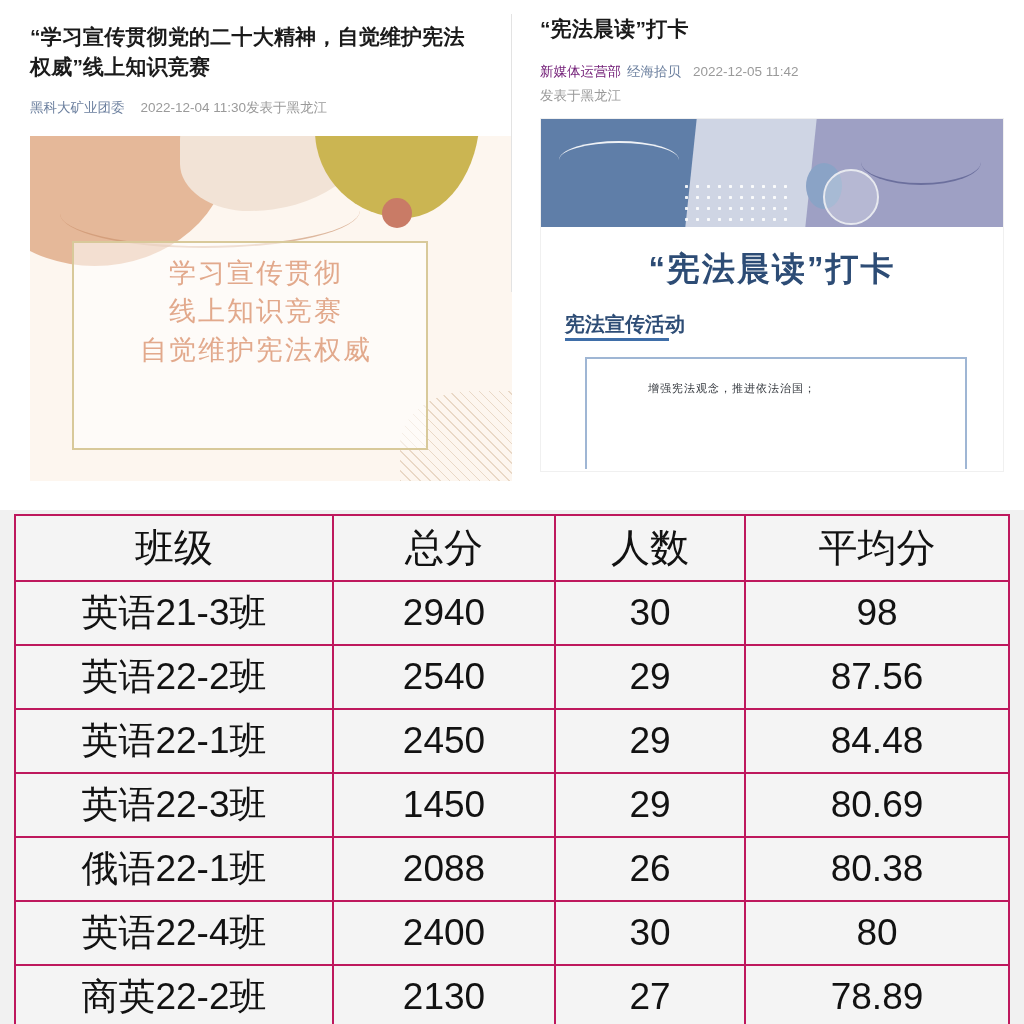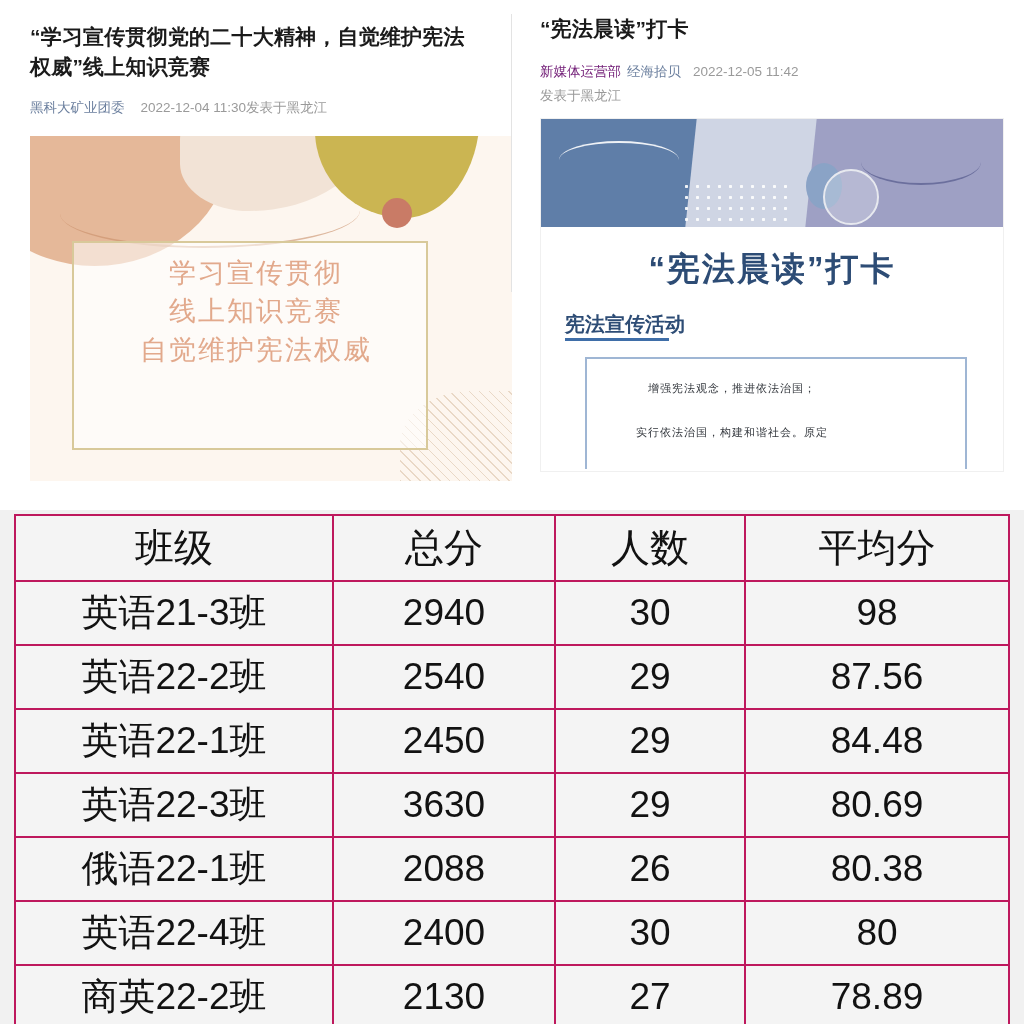--- a/index.html
+++ b/index.html
@@ -320,21 +320,20 @@
       <div class="pr-wave-line"></div>
       <div class="pr-wave-line2"></div>
       <div class="pr-circle-fill"></div>
       <div class="pr-circle"></div>
       <div class="pr-dots"></div>
       <div class="pr-title">“宪法晨读”打卡</div>
       <div class="pr-sub">宪法宣传活动</div>
       <div class="pr-sub-underline"></div>
       <div class="pr-box"></div>
       <div class="pr-box-line l1">增强宪法观念，推进依法治国；</div>
-      <div class="pr-box-line l2">实行依法治国，构建和谐社会。原定</div>
     </div>
   </div>
 </div>
 
 <div class="table-wrap">
   <table class="scores">
     <colgroup>
       <col class="c1">
         <col class="c2">
         <col class="c3">
@@ -362,21 +361,21 @@
         <td>87.56</td>
       </tr>
       <tr>
         <td class="cls">英语22-1班</td>
         <td>2450</td>
         <td>29</td>
         <td>84.48</td>
       </tr>
       <tr>
         <td class="cls">英语22-3班</td>
-        <td>3630</td>
+        <td>1450</td>
         <td>29</td>
         <td>80.69</td>
       </tr>
       <tr>
         <td class="cls">俄语22-1班</td>
         <td>2088</td>
         <td>26</td>
         <td>80.38</td>
       </tr>
       <tr>

